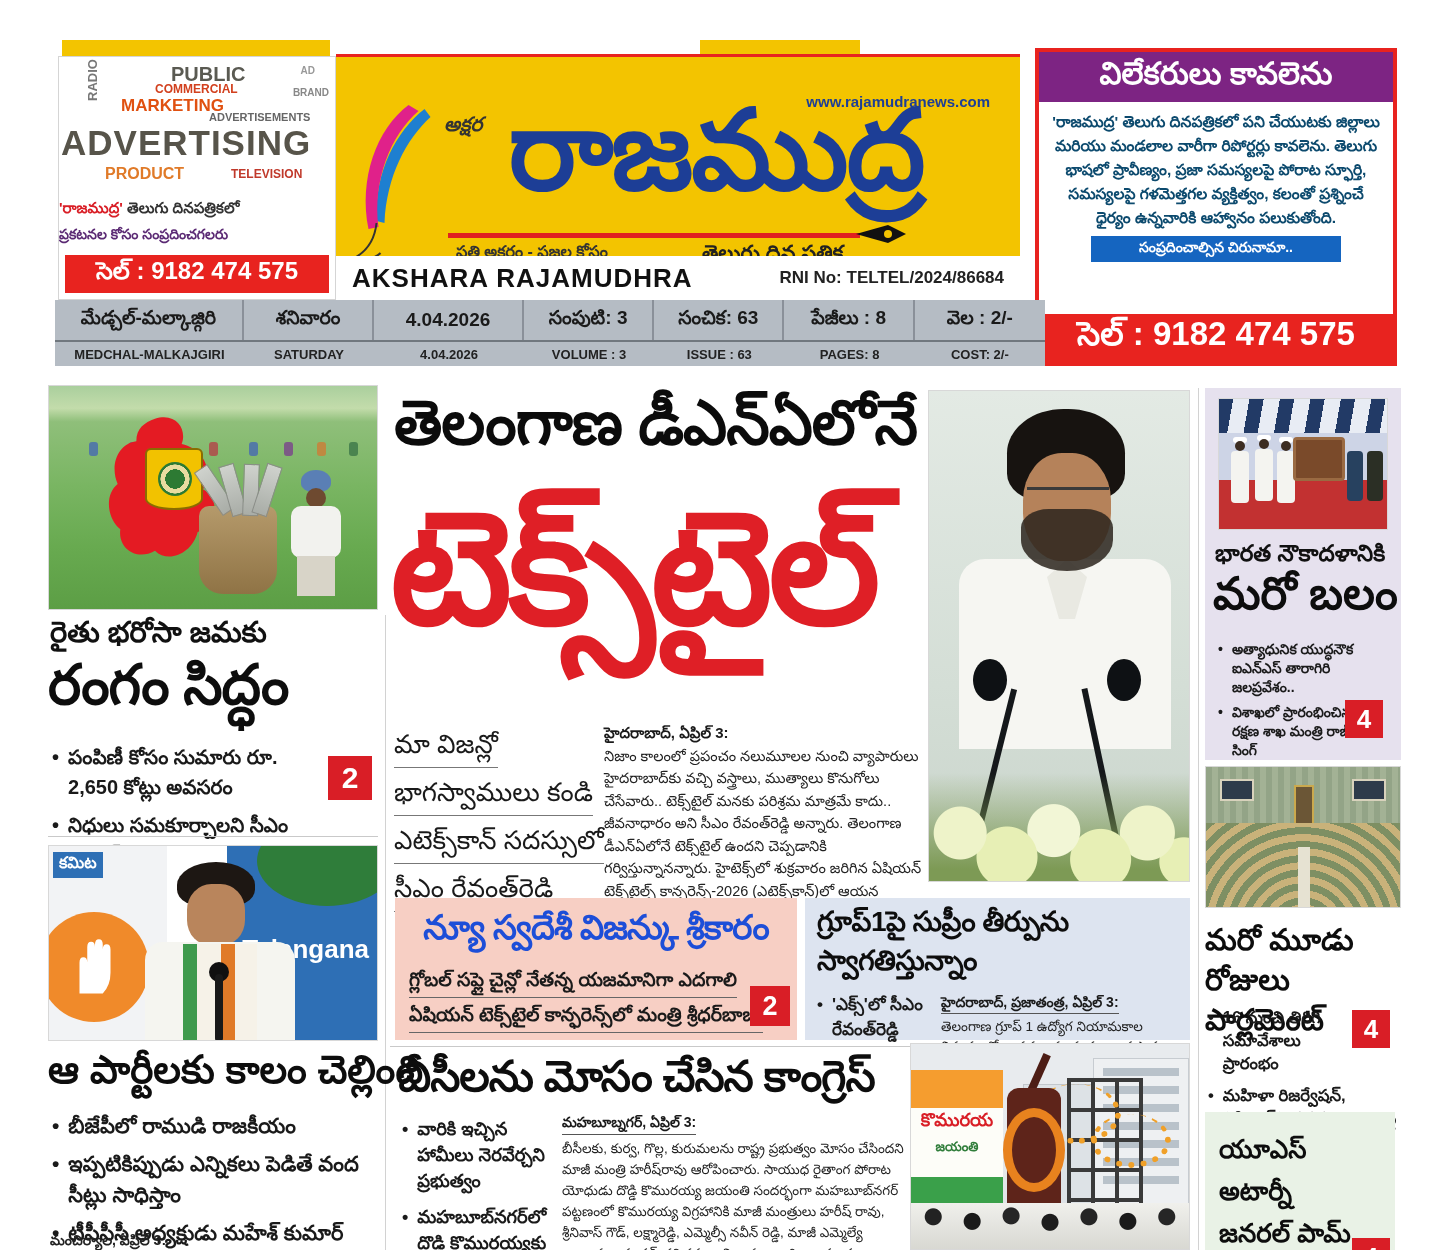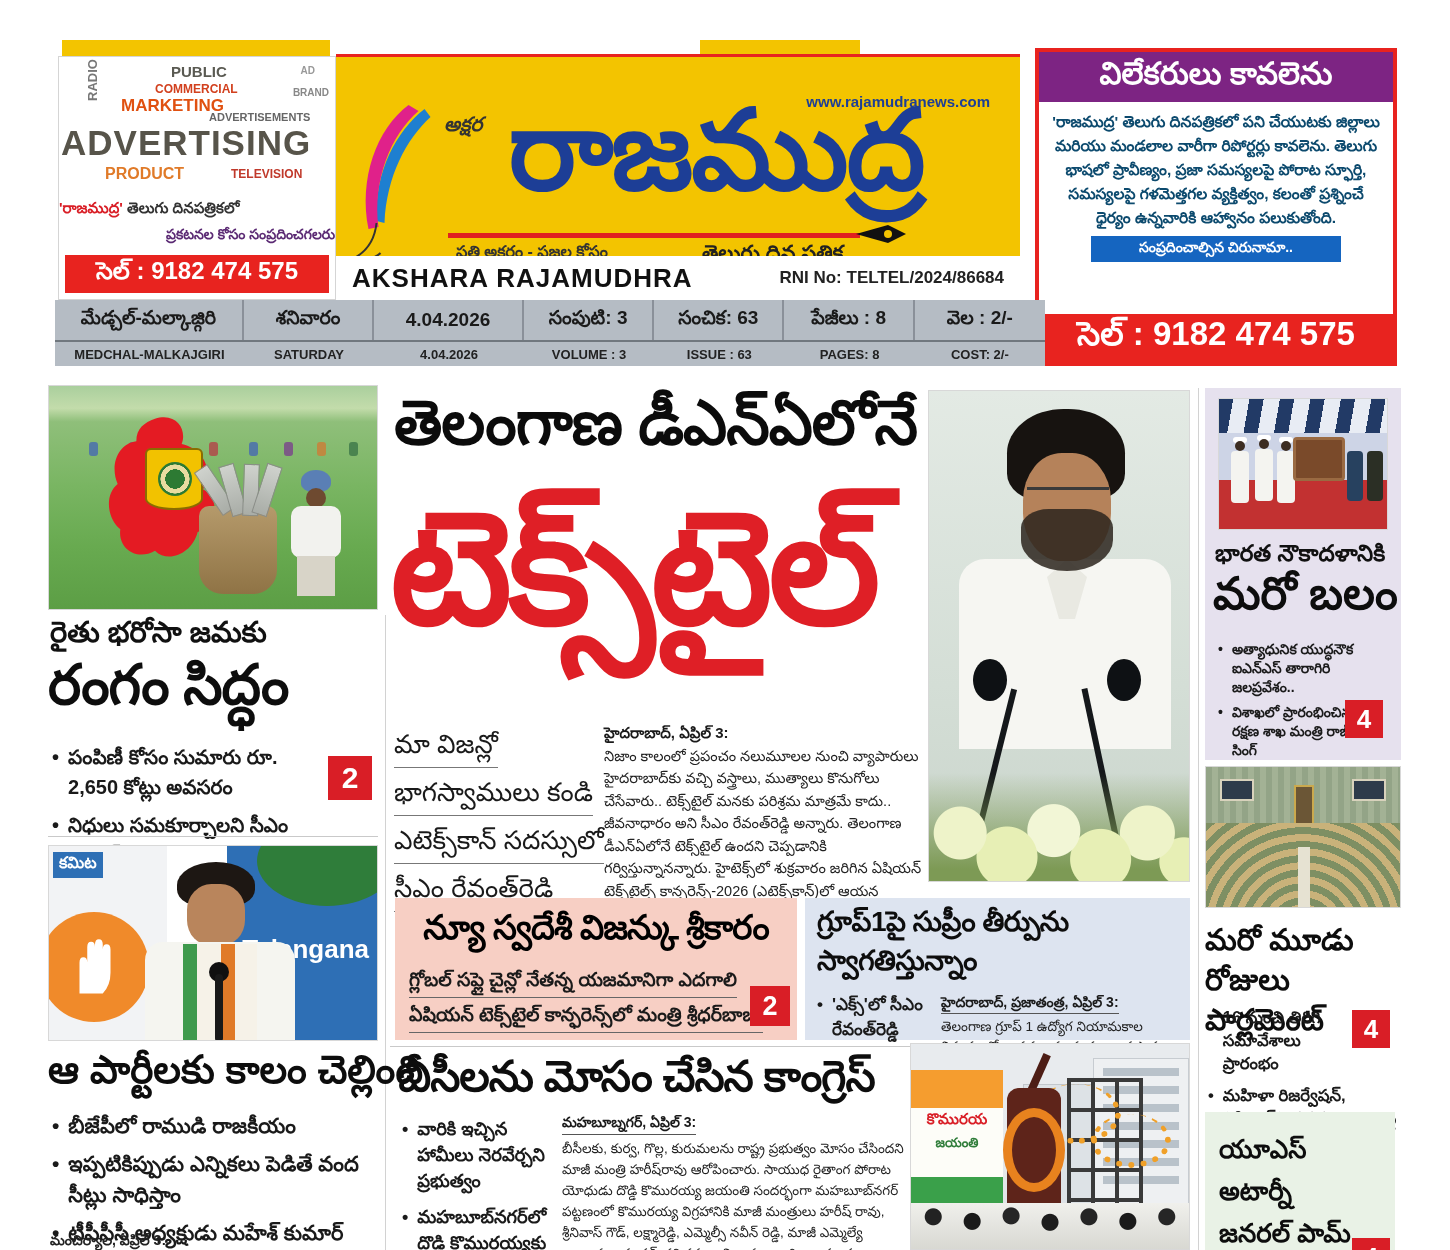--- a/index.html
+++ b/index.html
@@ -9,33 +9,33 @@
   .abs{position:absolute}
   .ph{position:absolute;overflow:hidden;border:1px solid #d8d8d8}
 
   
   [data-name="top-yellow-sliver"]{left:62px;top:40px;width:268px;height:16px;background:#f3c400}
   [data-name="top-yellow-tab"]{left:700px;top:40px;width:160px;height:16px;background:#f3c400}
 
   [data-name="ad-box"]{left:58px;top:56px;width:278px;height:244px;background:#fff;border:1px solid #d5d5d5}
   .cloud{position:relative;height:138px;overflow:hidden}
   .cw{position:absolute;font-weight:bold;white-space:nowrap}
-  .cw1{top:6px;left:112px;font-size:15px;color:#5a5a52}
+  .cw1{top:6px;left:112px;font-size:20px;color:#5a5a52}
   .cw2{top:25px;left:96px;font-size:12px;color:#d2401e}
   .cw3{top:39px;left:62px;font-size:17px;color:#e05010}
   .cw4{top:54px;left:150px;font-size:11px;color:#666}
   .cw5{top:66px;left:2px;font-size:35px;color:#57544a;letter-spacing:1px}
   .cw6{top:108px;left:46px;font-size:16px;color:#e07a28}
   .cw7{top:110px;left:172px;font-size:12px;color:#c0392b}
   .cw8{top:44px;left:26px;font-size:13px;color:#777;transform:rotate(-90deg);transform-origin:left top}
   .cw9{top:30px;right:6px;font-size:10px;color:#888}
   .cw10{top:8px;right:20px;font-size:10px;color:#999}
   [data-name="ad-line1"]{text-align:left;font-size:15px;color:#333;font-weight:bold;margin-top:4px}
   [data-name="ad-line1"] .brand{color:#d91e26}
-  [data-name="ad-line2"]{text-align:right;font-size:14px;color:#5b2a74;font-weight:bold;margin-top:6px}
+  [data-name="ad-line2"]{text-align:left;font-size:14px;color:#5b2a74;font-weight:bold;margin-top:6px}
   [data-name="ad-phone-bar"]{position:absolute;left:6px;right:6px;bottom:6px;height:38px;background:#e8231f;
      color:#fff;font-weight:bold;font-size:24px;display:flex;align-items:center;justify-content:center}
 
   [data-name="masthead"]{left:336px;top:54px;width:684px;height:202px;background:#f3c400;border-top:3px solid #e8231f}
   [data-name="masthead-website"]{position:absolute;top:36px;right:30px;font-size:15px;font-weight:bold;color:#1d3e96}
   [data-name="masthead-pretitle"]{position:absolute;top:56px;left:108px;font-size:20px;color:#333;font-weight:bold;font-style:italic}
   [data-name="masthead-title"]{position:absolute;top:38px;left:100px;width:560px;text-align:center;
      font-size:112px;line-height:1;font-weight:800;color:#1d3e96;letter-spacing:-2px}
   [data-name="masthead-rule"]{position:absolute;left:112px;top:176px;width:412px;height:5px;background:#e02020}
   [data-name="pen-nib-icon"]{position:absolute;left:518px;top:164px}
@@ -151,21 +151,21 @@
   .cm-flowers{position:absolute;left:0;right:0;bottom:0;height:120px;
      background:radial-gradient(circle at 12% 60%,#eef3c9 0 26px,transparent 27px),
                 radial-gradient(circle at 30% 80%,#e7efb5 0 30px,transparent 31px),
                 radial-gradient(circle at 48% 58%,#f2f6d6 0 26px,transparent 27px),
                 radial-gradient(circle at 66% 82%,#e7efb5 0 30px,transparent 31px),
                 radial-gradient(circle at 84% 60%,#eef3c9 0 27px,transparent 28px),
                 radial-gradient(circle at 98% 84%,#e7efb5 0 24px,transparent 25px),
                 linear-gradient(180deg,transparent 0 10%,#7d9a55 90%)}
 
   [data-name="swadeshi-box"]{left:395px;top:898px;width:402px;height:142px;background:#f7cfc4;padding:10px 14px}
-  [data-name="swadeshi-headline"]{font-size:34px;font-weight:800;color:#000000;text-align:center;letter-spacing:-1px}
+  [data-name="swadeshi-headline"]{font-size:34px;font-weight:800;color:#1d4ed8;text-align:center;letter-spacing:-1px}
   [data-name="swadeshi-deck"]{margin-top:8px;font-size:19px;line-height:34px;font-weight:bold;color:#1a1a1a}
   [data-name="swadeshi-deck"] div{border-bottom:1.5px solid #666;display:inline-block}
   [data-name="swadeshi-page-badge"]{left:750px;top:986px;width:40px;height:40px;font-size:27px}
 
   [data-name="group1-box"]{left:805px;top:898px;width:385px;height:142px;background:#dde4f0;padding:8px 12px}
   [data-name="group1-headline"]{font-size:28px;font-weight:800;color:#0d0d0d;letter-spacing:-.5px}
   .group1-cols{display:flex;gap:12px;margin-top:8px}
   [data-name="group1-bullet"]{width:112px;font-size:17px;line-height:25px}
   [data-name="group1-body-block"]{flex:1;font-size:13.5px;line-height:20px;color:#222}
   [data-name="group1-body-block"] .dateline{border-bottom:1px solid #555;display:inline-block;padding-bottom:1px;margin-bottom:3px;font-size:14px}
@@ -176,21 +176,21 @@
   [data-name="bc-bullets"] .b{margin-bottom:10px}
   [data-name="bc-body-block"]{left:562px;top:1112px;width:348px;font-size:13.5px;line-height:21px;color:#222}
   [data-name="bc-body-block"] .dateline{border-bottom:1px solid #555;display:inline-block;padding-bottom:1px;margin-bottom:3px;font-size:14px}
 
   [data-name="statue-photo"]{left:910px;top:1043px;width:280px;height:207px;background:linear-gradient(180deg,#e8ebee 0 30%,#dfe3e6 100%)}
   .bld1{position:absolute;right:0;top:14px;width:96px;height:150px;background:#eef0f2;border:1px solid #c7ccd1}
   .bld2{position:absolute;right:96px;top:40px;width:70px;height:120px;background:#dde2e6;border:1px solid #c2c7cc}
   .bldwin{position:absolute;background:repeating-linear-gradient(180deg,#b9c2ca 0 8px,transparent 8px 18px)}
   [data-name="statue-banner"]{position:absolute;left:0;top:26px;width:92px;height:148px;
      background:linear-gradient(180deg,#f59d2f 0 26%,#fdfdf8 26% 72%,#3aa04a 72%);padding-top:40px;text-align:center}
-  [data-name="statue-banner"] .t1{font-size:15px;font-weight:800;color:#d91e26}
+  [data-name="statue-banner"] .t1{font-size:18px;font-weight:800;color:#d91e26}
   [data-name="statue-banner"] .t2{font-size:13px;font-weight:800;color:#2f7d3a;margin-top:4px}
   .statue{position:absolute;left:96px;top:44px;width:54px;height:130px;background:#5e241a;border-radius:12px 12px 0 0}
   .statue-arm{position:absolute;left:120px;top:8px;width:8px;height:60px;background:#4d1d15;transform:rotate(24deg)}
   .statue-garland{position:absolute;left:92px;top:64px;width:62px;height:84px;border:9px solid #e8821e;border-radius:50%;background:transparent}
   .scaffold{position:absolute;left:156px;top:34px;width:76px;height:140px;
      background:repeating-linear-gradient(90deg,#3a3a3a 0 4px,transparent 4px 24px),
                 repeating-linear-gradient(180deg,#3a3a3a 0 4px,transparent 4px 30px)}
   .garland-arc{position:absolute;border:6px dotted #f0a028;border-top:none;border-radius:50%}
   .crowd{position:absolute;left:0;right:0;bottom:0;height:46px;
      background:radial-gradient(circle at 8% 30%,#222 0 8px,transparent 9px),

